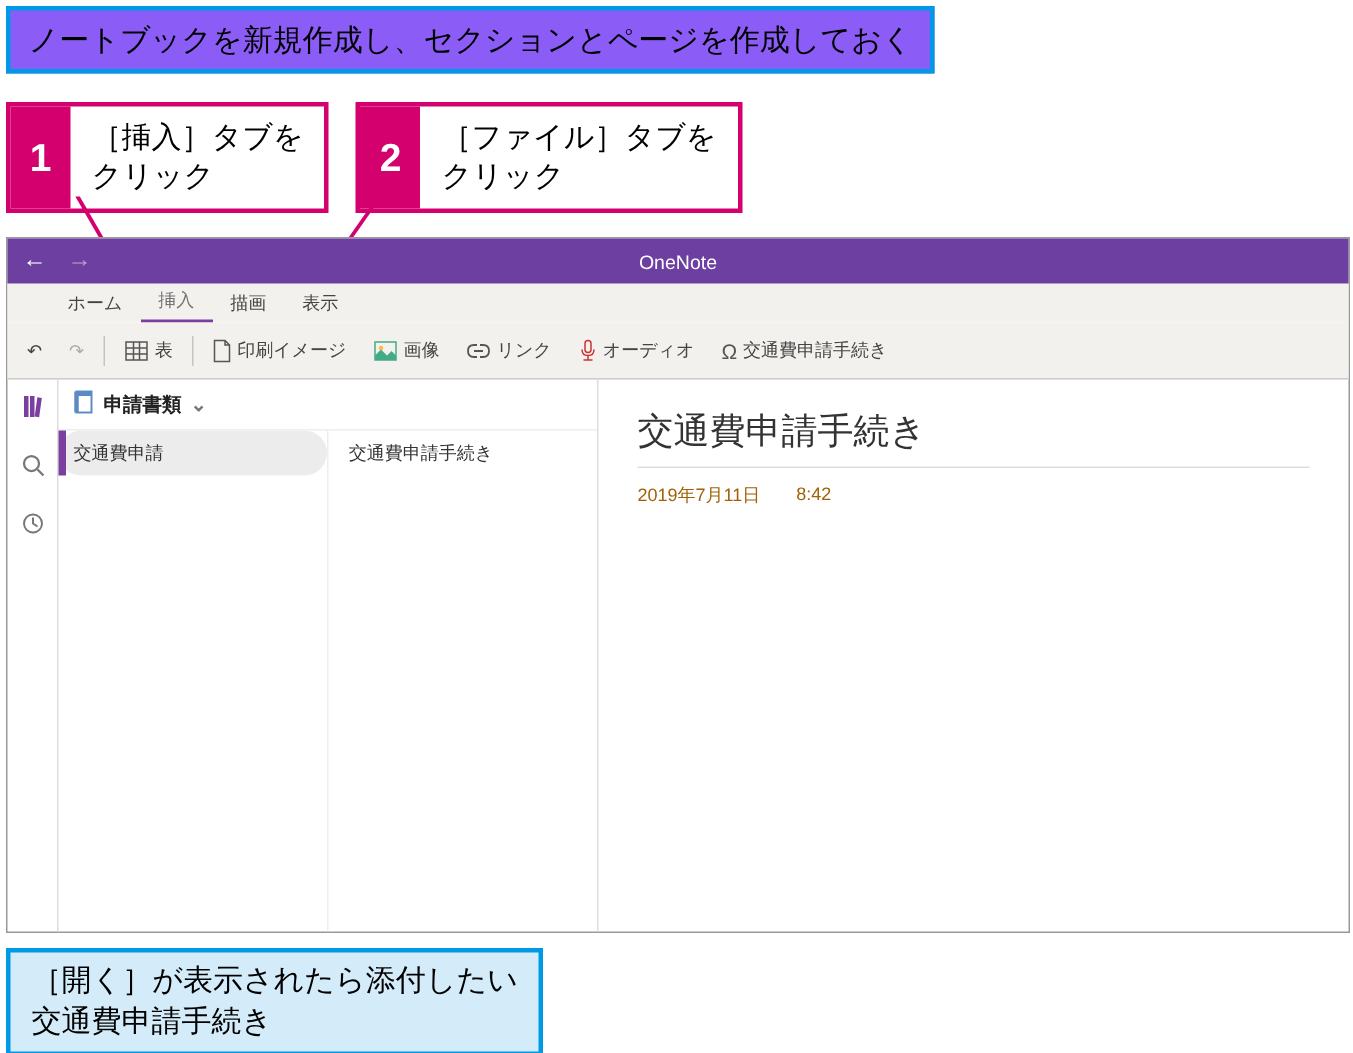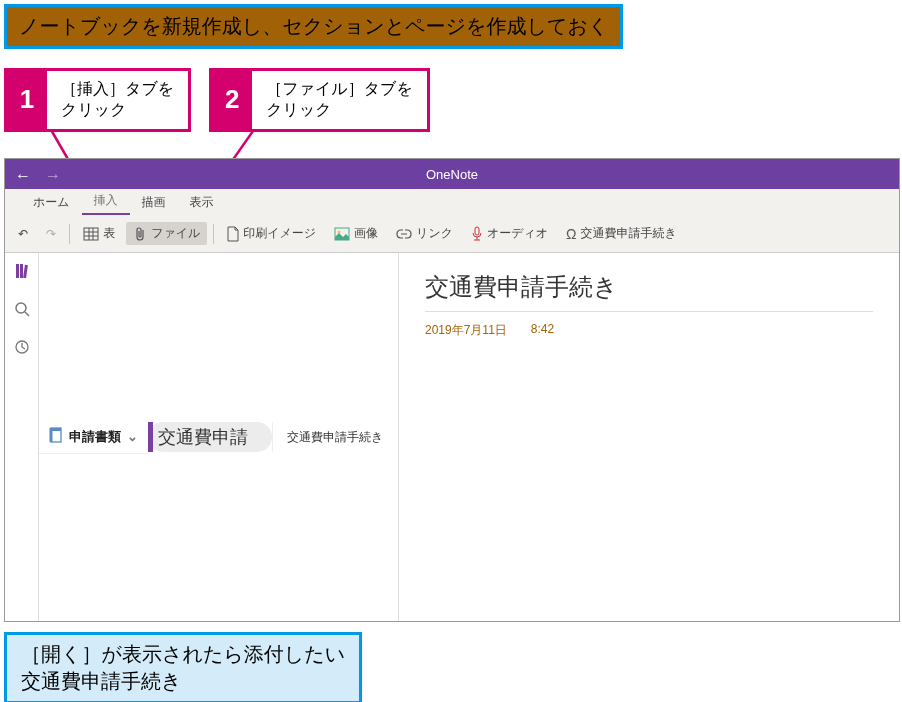--- a/index.html
+++ b/index.html
@@ -2,21 +2,21 @@
 <html><head>
   <meta charset="utf-8">
   <style>
     * { margin: 0; padding: 0; box-sizing: border-box; font-family: "Yu Gothic UI", "Meiryo", sans-serif; }
     body { background: #fff; width: 902px; height: 702px; position: relative; }
 
     .callout-top {
       position: absolute;
       top: 4px; left: 4px;
       border: 3px solid #0099e5;
-      background: #a16207;
+      background: #8b5cf6;
       padding: 6px 12px;
       font-size: 20px;
       font-weight: 500;
       color: #000;
     }
 
     .step-boxes {
       position: absolute;
       top: 68px; left: 4px;
       display: flex;
@@ -33,21 +33,21 @@
       color: #fff;
       font-size: 26px;
       font-weight: bold;
       display: flex;
       align-items: center;
       justify-content: center;
       width: 40px;
     }
     .step-text {
       padding: 8px 14px;
-      font-size: 16px;
+      font-size: 20px;
       font-weight: 500;
       line-height: 1.3;
       color: #000;
     }
 
     .app-window {
       position: absolute;
       top: 158px;
       left: 4px;
       width: 896px;
@@ -78,21 +78,21 @@
       gap: 14px;
     }
     .titlebar-left .arrow { font-size: 16px; color: #fff; }
 
     .ribbon-tabs {
       height: 26px;
       background: #f3f1ee;
       display: flex;
       align-items: flex-end;
       gap: 0;
-      padding-left: 16px;
+      padding-left: 28px;
       font-size: 12px;
       color: #444;
     }
     .ribbon-tab {
       padding: 4px 12px;
       cursor: pointer;
     }
     .ribbon-tab.active {
       color: #737373;
       border-bottom: 2px solid #7b3fa0;
@@ -141,21 +141,21 @@
       padding-top: 10px;
       gap: 18px;
     }
     .sidebar .sb-icon { color: #6c3fa0; font-size: 16px; cursor: pointer; }
     .sidebar .sb-icon.gray { color: #777; }
 
     .nav-col {
       width: 360px;
       border-right: 1px solid #ddd;
       display: flex;
-      align-items: center;
+      flex-direction: column;
     }
     .notebook-header {
       height: 34px;
       display: flex;
       align-items: center;
       padding: 0 10px;
       gap: 6px;
       font-size: 13px;
       font-weight: 600;
       color: #222;
@@ -169,21 +169,21 @@
     .section-list {
       width: 50%;
       border-right: 1px solid #eee;
     }
     .page-list { width: 50%; }
     .section-item {
       height: 30px;
       display: flex;
       align-items: center;
       padding-left: 10px;
-      font-size: 18px;
+      font-size: 12px;
       color: #333;
       position: relative;
       border-radius: 15px;
     }
     .section-item.active { background: #ececec; }
     .section-item.active::before {
       content: "";
       position: absolute;
       left: 0; top: 0; bottom: 0;
       width: 5px;
@@ -290,28 +290,20 @@
       <span class="tb-icon">
         <svg width="16" height="16" viewBox="0 0 16 16">
             <rect x="1" y="2" width="14" height="12" fill="none" stroke="#555"></rect>
             <line x1="1" y1="6" x2="15" y2="6" stroke="#555"></line>
             <line x1="1" y1="10" x2="15" y2="10" stroke="#555"></line>
             <line x1="6" y1="2" x2="6" y2="14" stroke="#555"></line>
             <line x1="10" y1="2" x2="10" y2="14" stroke="#555"></line>
           </svg>
       </span>
       <span>表</span>
-    </div>
-    <div class="tb-btn highlighted">
-      <span class="tb-icon">
-        <svg width="14" height="16" viewBox="0 0 14 16">
-            <path d="M10 4 L10 11 Q10 14 7 14 Q4 14 4 11 L4 4 Q4 2 6 2 Q8 2 8 4 L8 10 Q8 11 7 11 Q6 11 6 10 L6 5" fill="none" stroke="#555" stroke-width="1.2"></path>
-          </svg>
-      </span>
-      <span>ファイル</span>
     </div>
     <div class="tb-sep"></div>
     <div class="tb-btn">
       <span class="tb-icon">
         <svg width="12" height="16" viewBox="0 0 12 16">
             <path d="M1 1 L8 1 L11 4 L11 15 L1 15 Z" fill="none" stroke="#555"></path>
             <path d="M8 1 L8 4 L11 4" fill="none" stroke="#555"></path>
           </svg>
       </span>
       <span>印刷イメージ</span>

